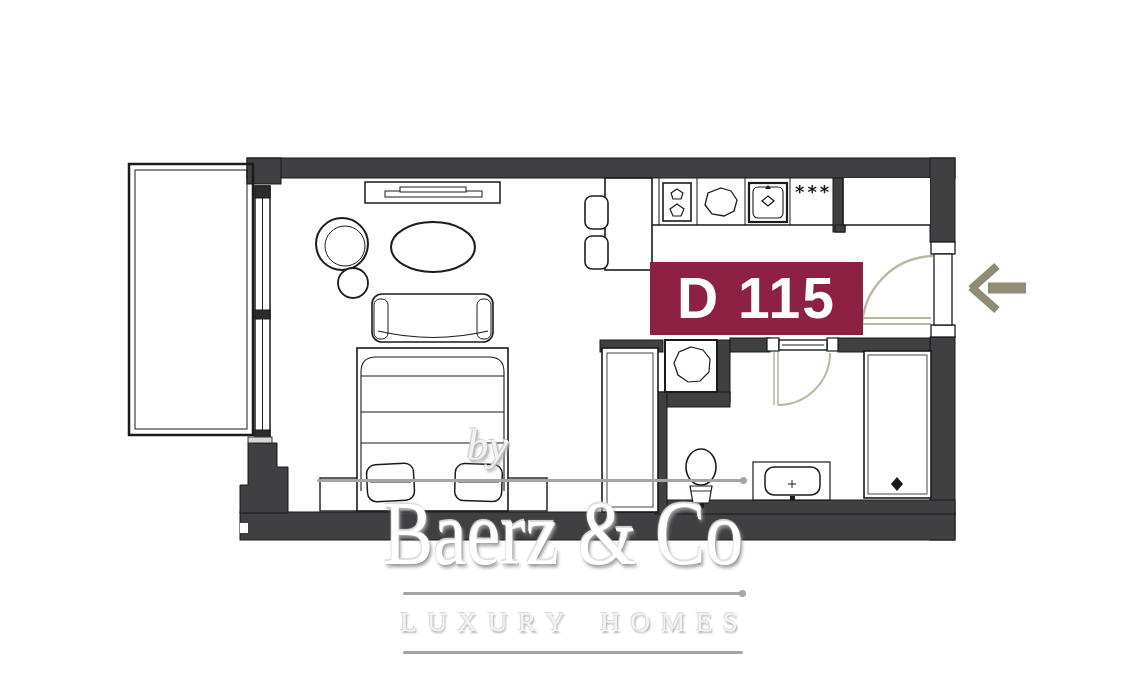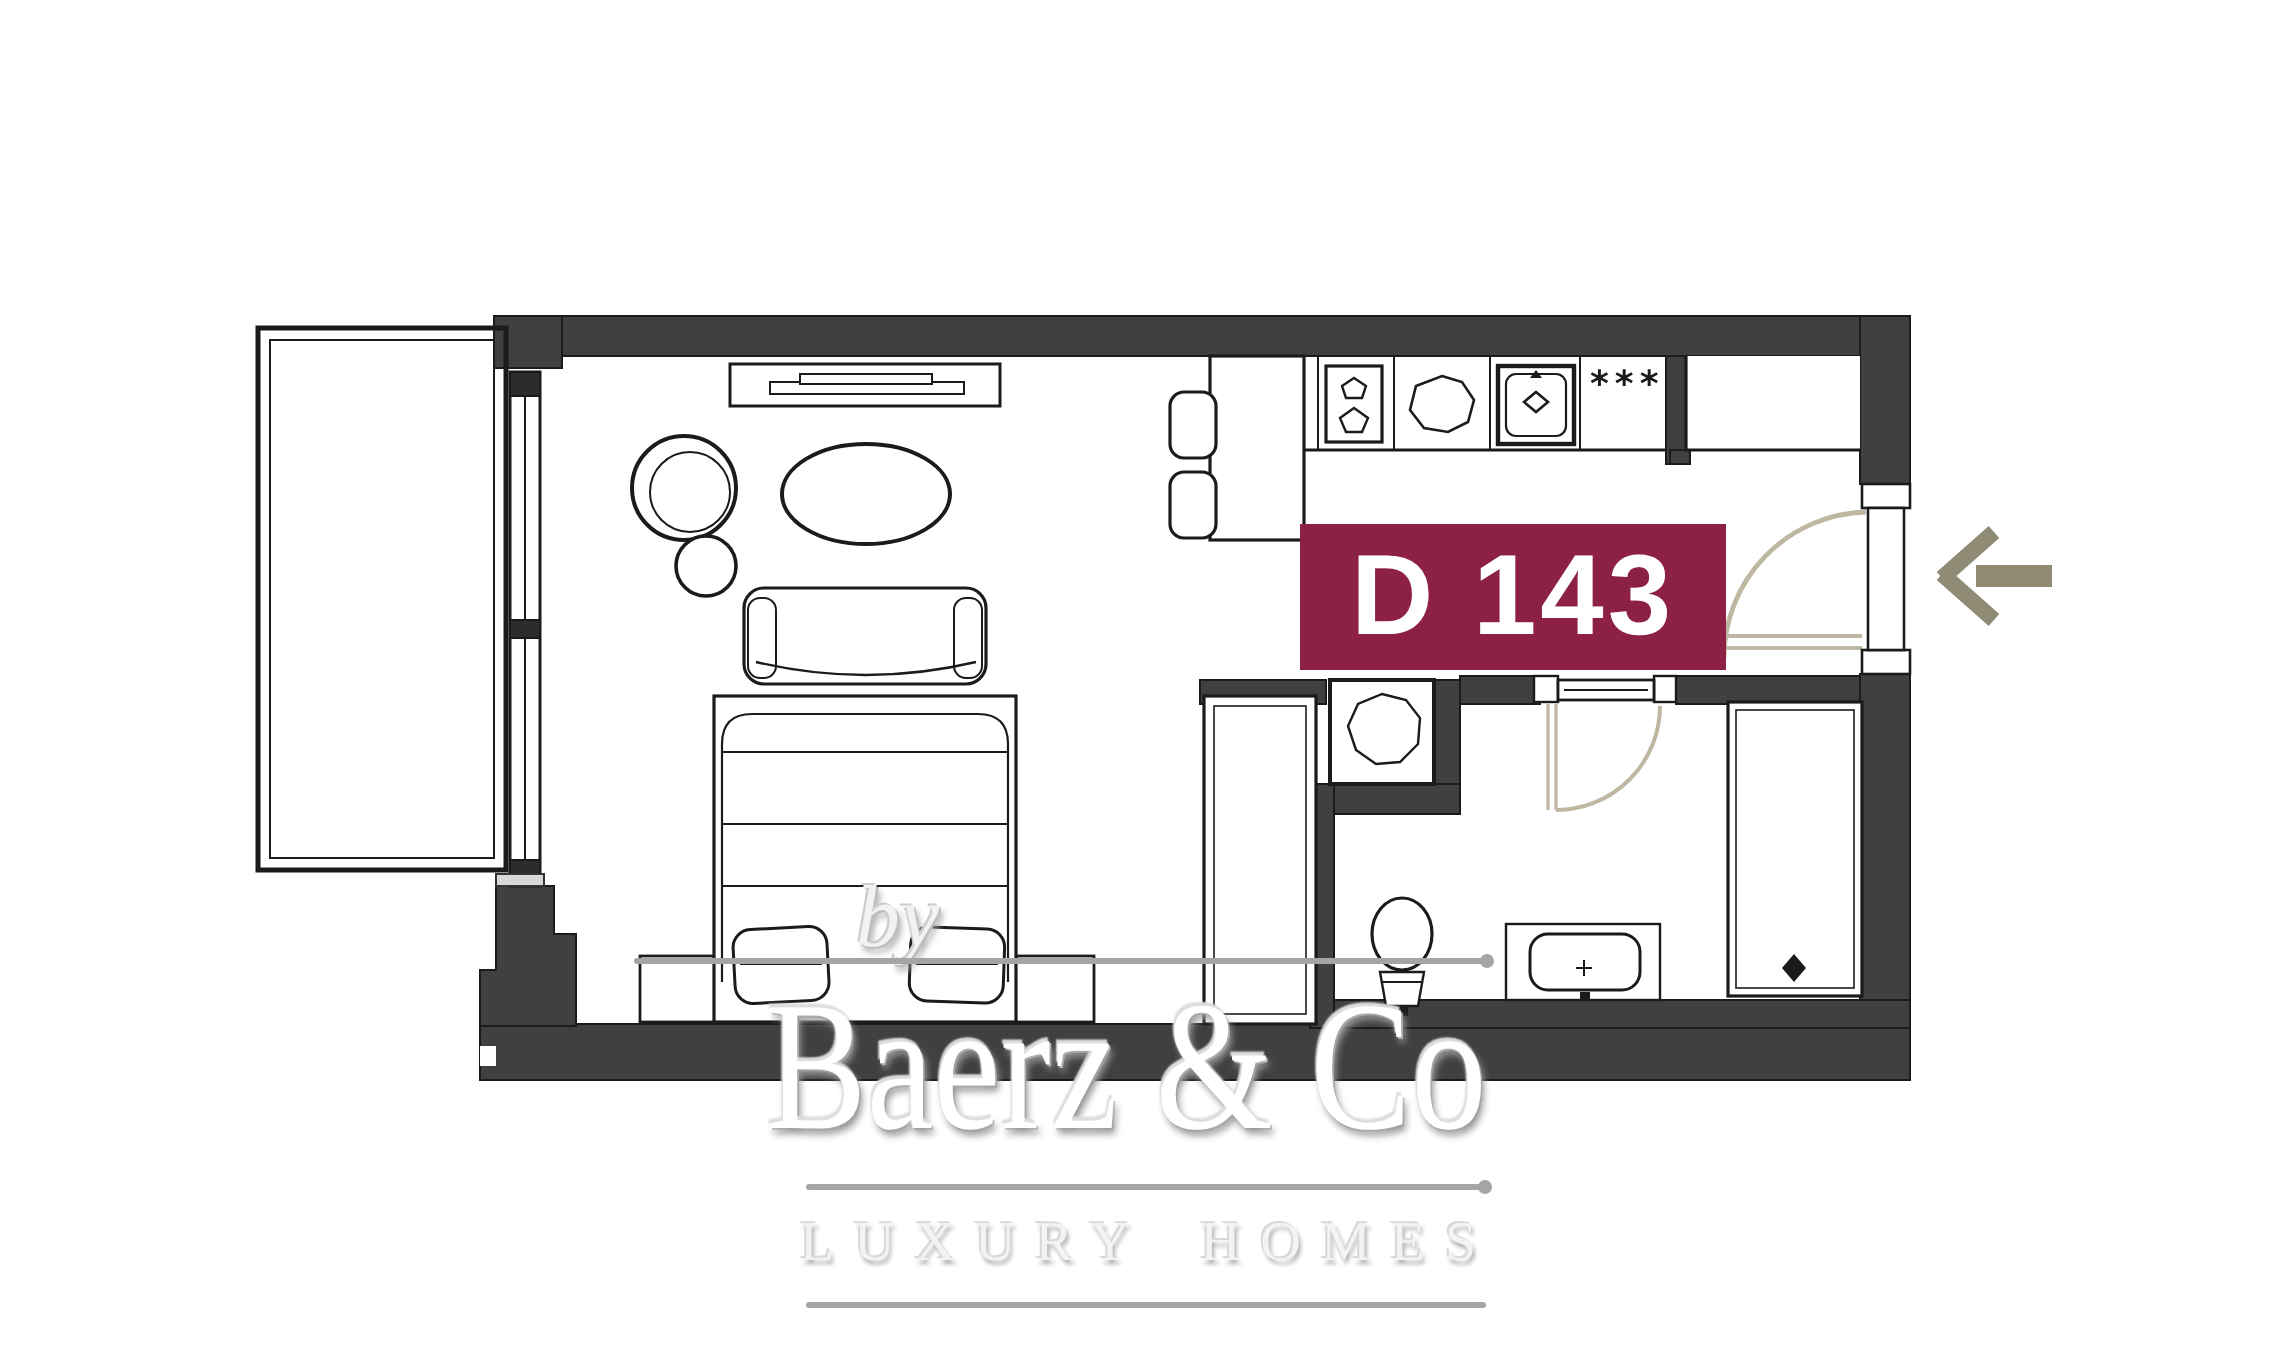--- a/index.html
+++ b/index.html
@@ -12,24 +12,23 @@
   .unit-label{
     position:absolute;left:650px;top:262px;width:213px;height:73px;
     background:#8d2144;color:#ffffff;display:flex;align-items:center;justify-content:center;
     font-family:"Liberation Sans",sans-serif;font-weight:bold;font-size:57px;
     letter-spacing:2px;line-height:1;
   }
 
   
   .wm{position:absolute;font-family:"Liberation Serif",serif;color:#ffffff;}
   .wm-by{
-    left:428px;top:420px;width:80px;text-align:left;
+    left:428px;top:420px;width:80px;text-align:right;
     font-style:italic;font-size:44px;color:#f2f2f2;
     text-shadow:-1px -1px 0 #cccccc,1px 1px 0 #bdbdbd,2px 3px 3px #aaaaaa;
-    margin-top:13px;
   }
   .wm-line{position:absolute;height:3px;background:#a5a5a5;border-radius:2px;}
   .wm-line1{left:317px;top:479px;width:427px;}
   .wm-line2{left:403px;top:592px;width:340px;}
   .wm-line3{left:403px;top:651px;width:340px;}
   .wm-dot{position:absolute;width:7px;height:7px;border-radius:50%;background:#a5a5a5;}
   .wm-dot1{left:740px;top:477px;}
   .wm-dot2{left:739px;top:590px;}
   .wm-brand{
     left:383px;top:487px;font-size:92px;line-height:1;white-space:nowrap;
@@ -204,21 +203,21 @@
     <rect x="934" y="254" width="18" height="71" fill="#ffffff" stroke="#1b1b1b" stroke-width="1.3"></rect>
   </g>
 
   <g stroke="#8f8b75" fill="none" stroke-linecap="butt">
     <line x1="1026" y1="288" x2="988" y2="288" stroke-width="11"></line>
     <line x1="971" y1="289" x2="997" y2="266" stroke-width="8"></line>
     <line x1="971" y1="287" x2="997" y2="310" stroke-width="8"></line>
   </g>
 </svg>
 
-<div class="unit-label">D 143</div>
+<div class="unit-label">D 115</div>
 
 <div class="wm wm-by">by</div>
 <div class="wm-line wm-line1"></div>
 <div class="wm-dot wm-dot1"></div>
 <div class="wm wm-brand">Baerz &amp; Co</div>
 <div class="wm-line wm-line2"></div>
 <div class="wm-dot wm-dot2"></div>
 <div class="wm wm-tagline">LUXURY HOMES</div>
 <div class="wm-line wm-line3"></div>
 

